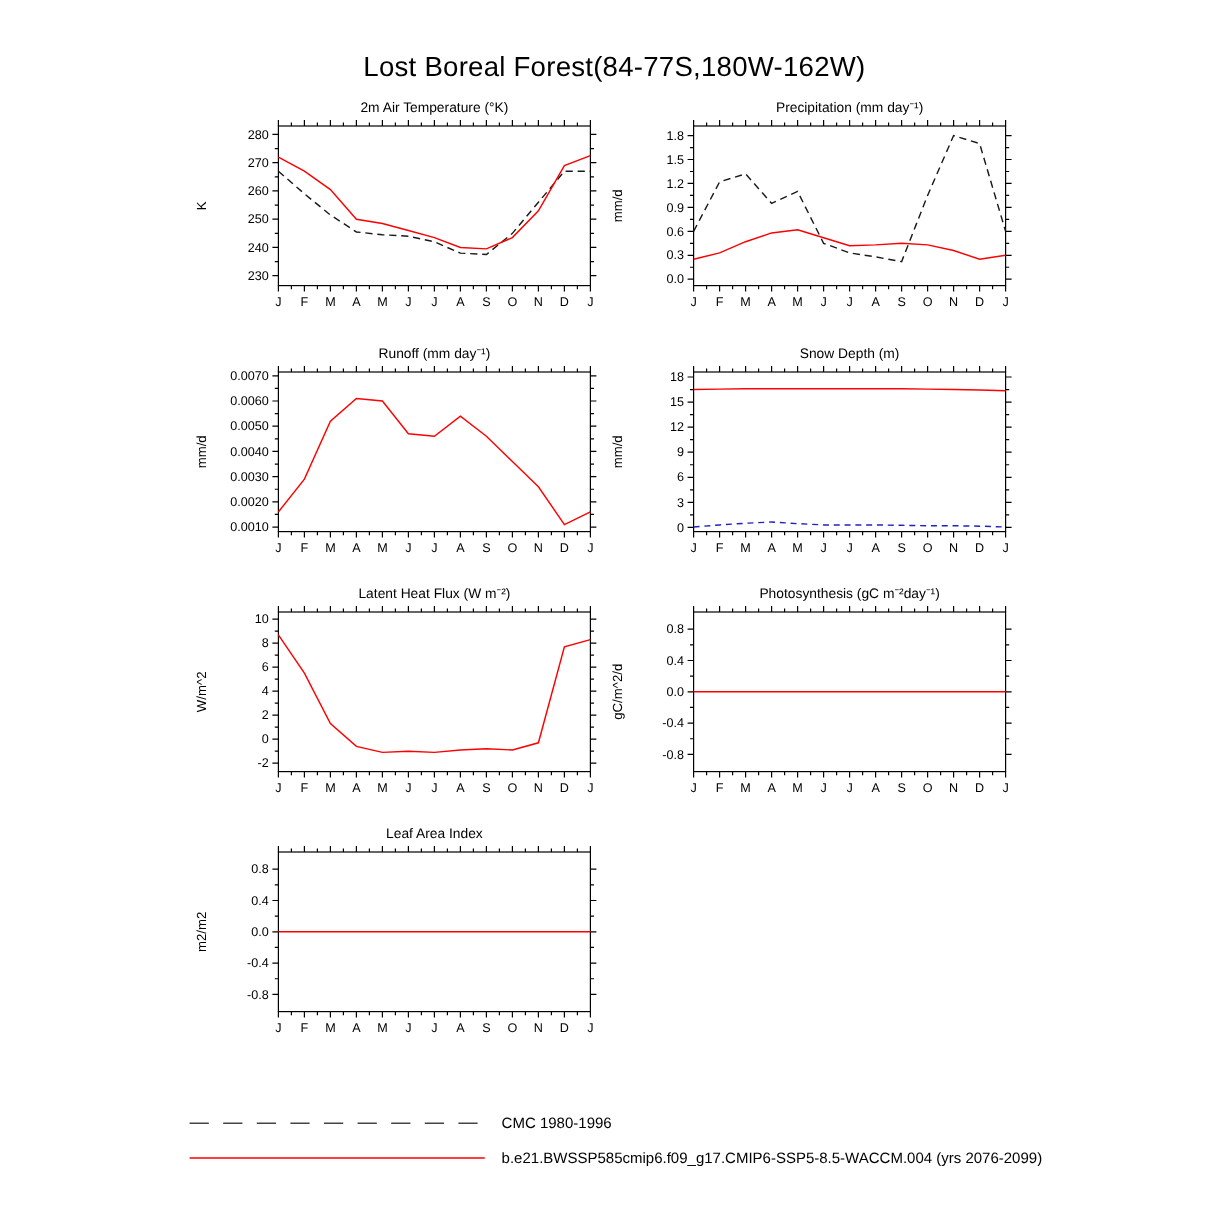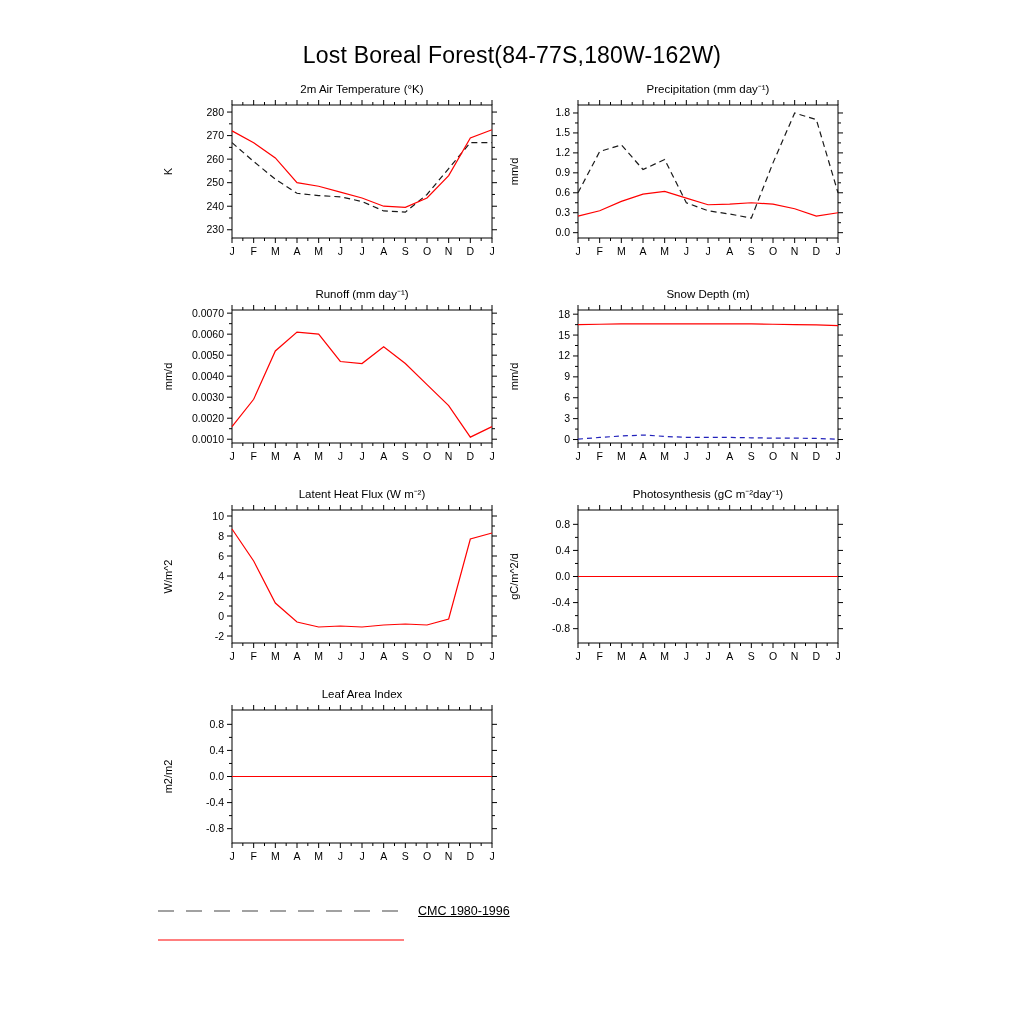--- a/index.html
+++ b/index.html
@@ -2,21 +2,21 @@
 <html><head>
 <meta charset="utf-8">
 <style>
   html,body{margin:0;padding:0;background:#ffffff;}
   body{font-family:"Liberation Sans", sans-serif; color:#000;}
   .page{position:relative;width:1024px;height:1024px;background:#fff;overflow:hidden;margin-top:20px;}
   .main-title{position:absolute;top:22px;left:0;width:1024px;text-align:center;
               font-size:23px;letter-spacing:0.2px;}
   .panel{position:absolute;}
   svg text{font-family:"Liberation Sans", sans-serif; fill:#000;}
-  .legend{position:absolute;left:156px;top:876px;text-decoration:underline;}
+  .legend{position:absolute;left:156px;top:901px;}
   .legend-row{display:flex;align-items:center;height:29px;}
   .legend-label{font-size:12.5px;margin-left:12px;white-space:nowrap;}
 </style>
 </head>
 <body>
 
 <div class="page">
 
   <div class="main-title">Lost Boreal Forest(84-77S,180W-162W)</div>
 
@@ -731,16 +731,17 @@
     <div class="legend-row">
       <svg class="legend-swatch" width="250" height="12">
           <line x1="2" y1="6" x2="248" y2="6" stroke="#444444" stroke-width="1.2" stroke-dasharray="16,12"></line>
         </svg>
       <span class="legend-label">CMC 1980-1996</span>
     </div>
     <div class="legend-row">
       <svg class="legend-swatch" width="250" height="12">
           <line x1="2" y1="6" x2="248" y2="6" stroke="#ff0000" stroke-width="1.2"></line>
         </svg>
+      <span class="legend-label">b.e21.BWSSP585cmip6.f09_g17.CMIP6-SSP5-8.5-WACCM.004 (yrs 2076-2099)</span>
     </div>
   </div>
 
 </div>
 
 </body></html>

